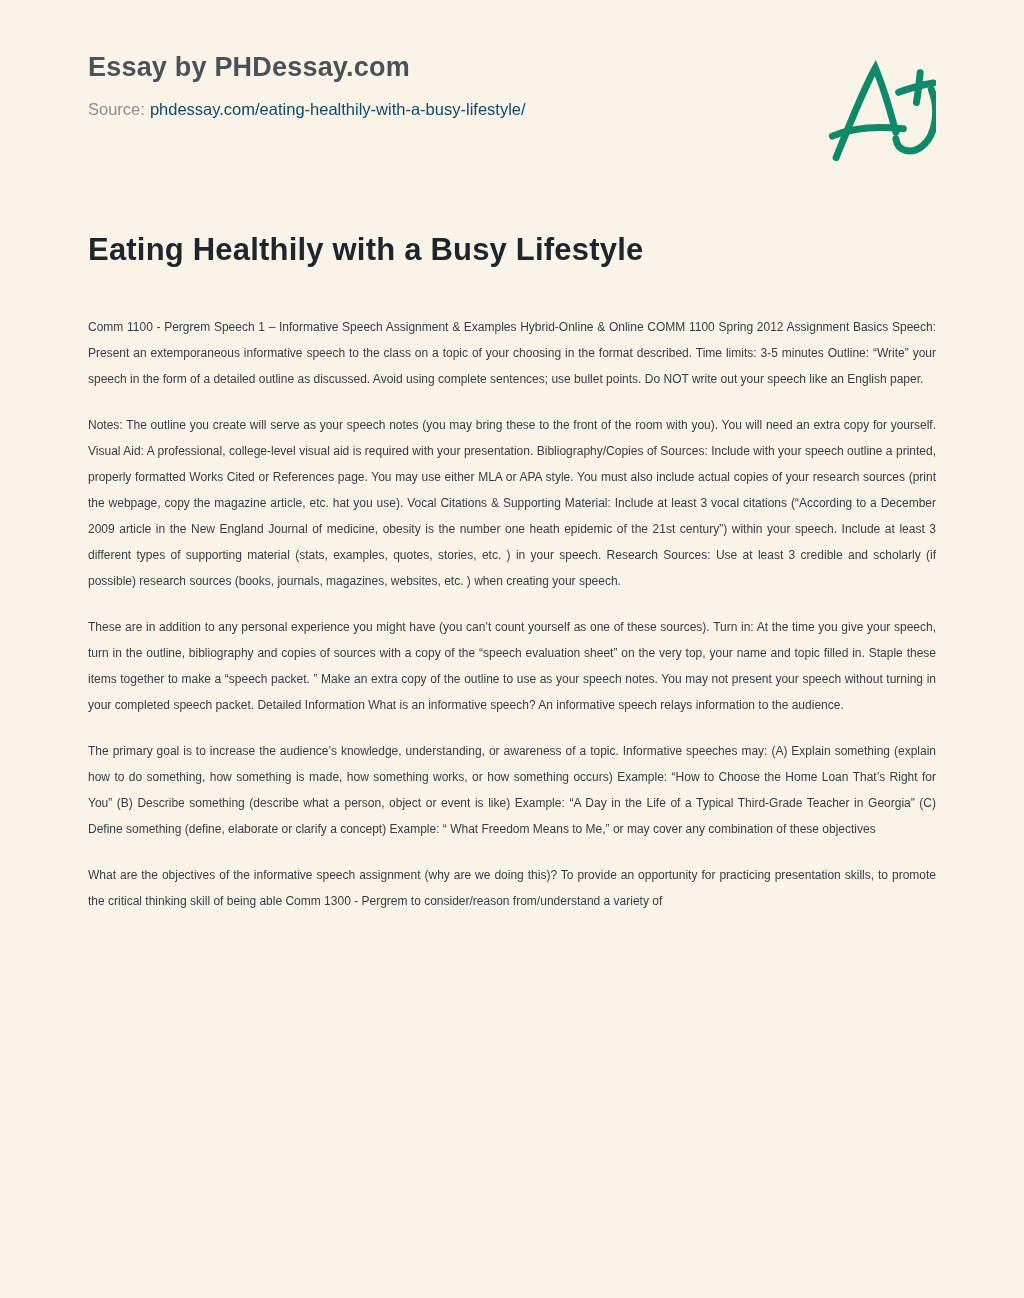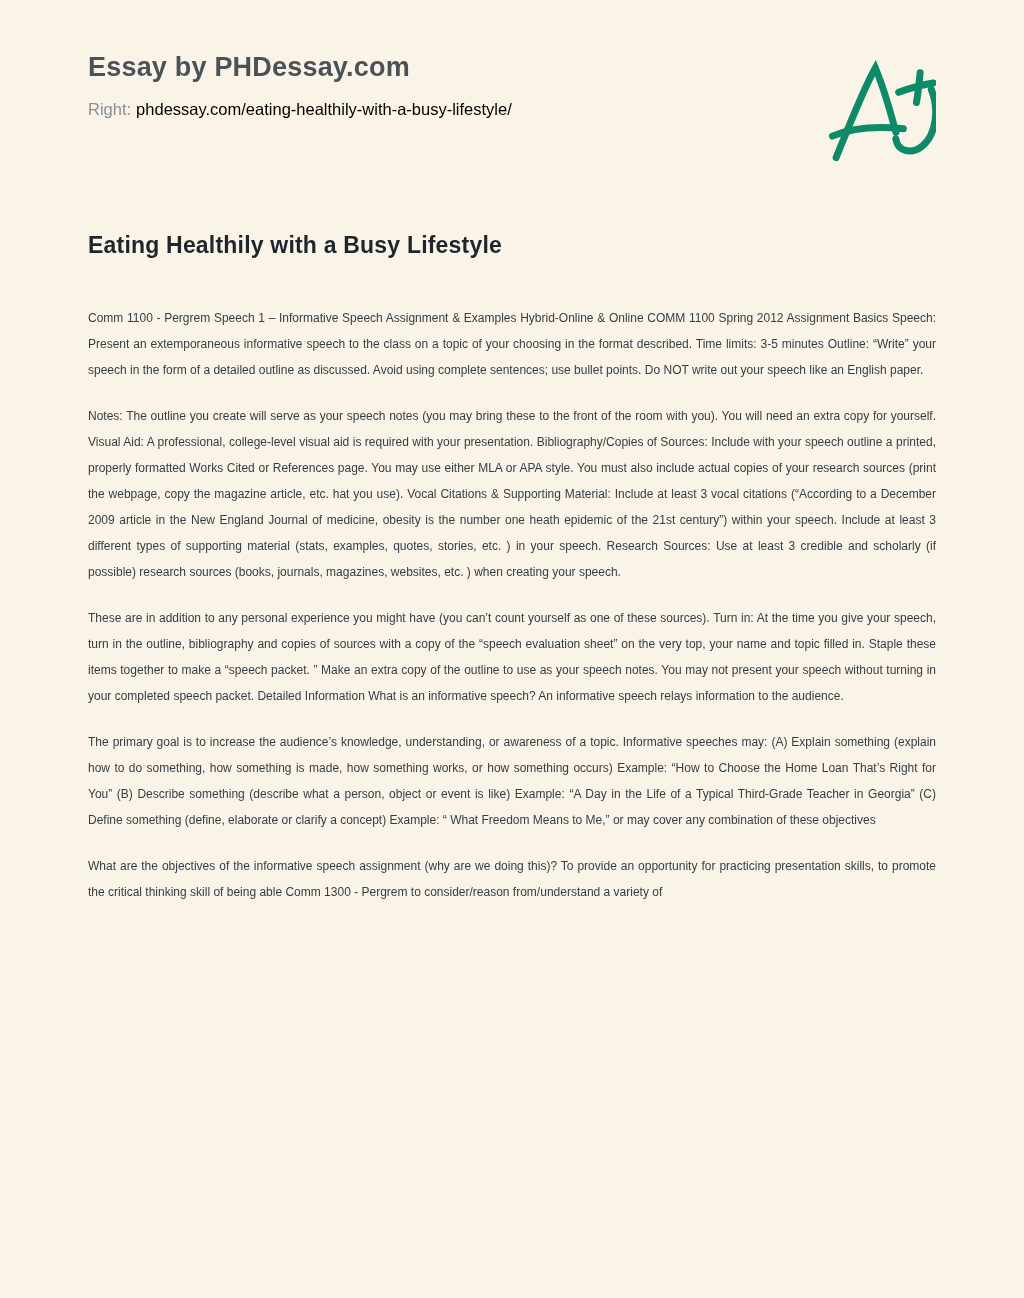--- a/index.html
+++ b/index.html
@@ -31,35 +31,35 @@
     font-weight: 700;
     color: #4b5257;
     letter-spacing: 0.2px;
   }
   .source-row {
     margin: 17px 0 0 0;
     font-size: 16.5px;
     color: #8a8f93;
   }
   .source-link {
-    color: #000000;
+    color: #0c4a6e;
     text-decoration: none;
     margin-left: 5px;
     cursor: pointer;
   }
   .logo {
     width: 112px;
     height: 112px;
     margin-top: 2px;
     flex: 0 0 auto;
   }
   .logo svg { display: block; width: 100%; height: 100%; }
   .title {
     margin: 66px 0 0 0;
-    font-size: 23px;
+    font-size: 31px;
     font-weight: 700;
     color: #1d252d;
     letter-spacing: 0.2px;
   }
   .content {
     margin-top: 46px;
     height: 988px;
     overflow: hidden;
   }
   .content p {
@@ -72,21 +72,21 @@
 </style>
 </head>
 <body>
 
 <div class="page">
 
   <div class="header-row">
     <div>
       <h1 class="byline">Essay by PHDessay.com</h1>
       <p class="source-row">
-        <span>Right:</span><a class="source-link">phdessay.com/eating-healthily-with-a-busy-lifestyle/</a>
+        <span>Source:</span><a class="source-link">phdessay.com/eating-healthily-with-a-busy-lifestyle/</a>
       </p>
     </div>
     <div class="logo">
       <svg viewBox="0 0 120 120" fill="none" xmlns="http://www.w3.org/2000/svg">
         <g stroke="#0e8a68" stroke-width="7.5" stroke-linecap="round" fill="none">
           <path d="M 13 111 C 28 74, 43 36, 55 15 C 63 34, 71 61, 77 84"></path>
           <path d="M 9 88 C 30 79, 55 77, 85 80"></path>
           <path d="M 103 20 C 102 30, 101 42, 99 52"></path>
           <path d="M 80 41 C 93 36, 105 33, 117 31"></path>
           <path d="M 115 38 C 123 58, 121 86, 105 99 C 93 108, 79 104, 77 91"></path>

